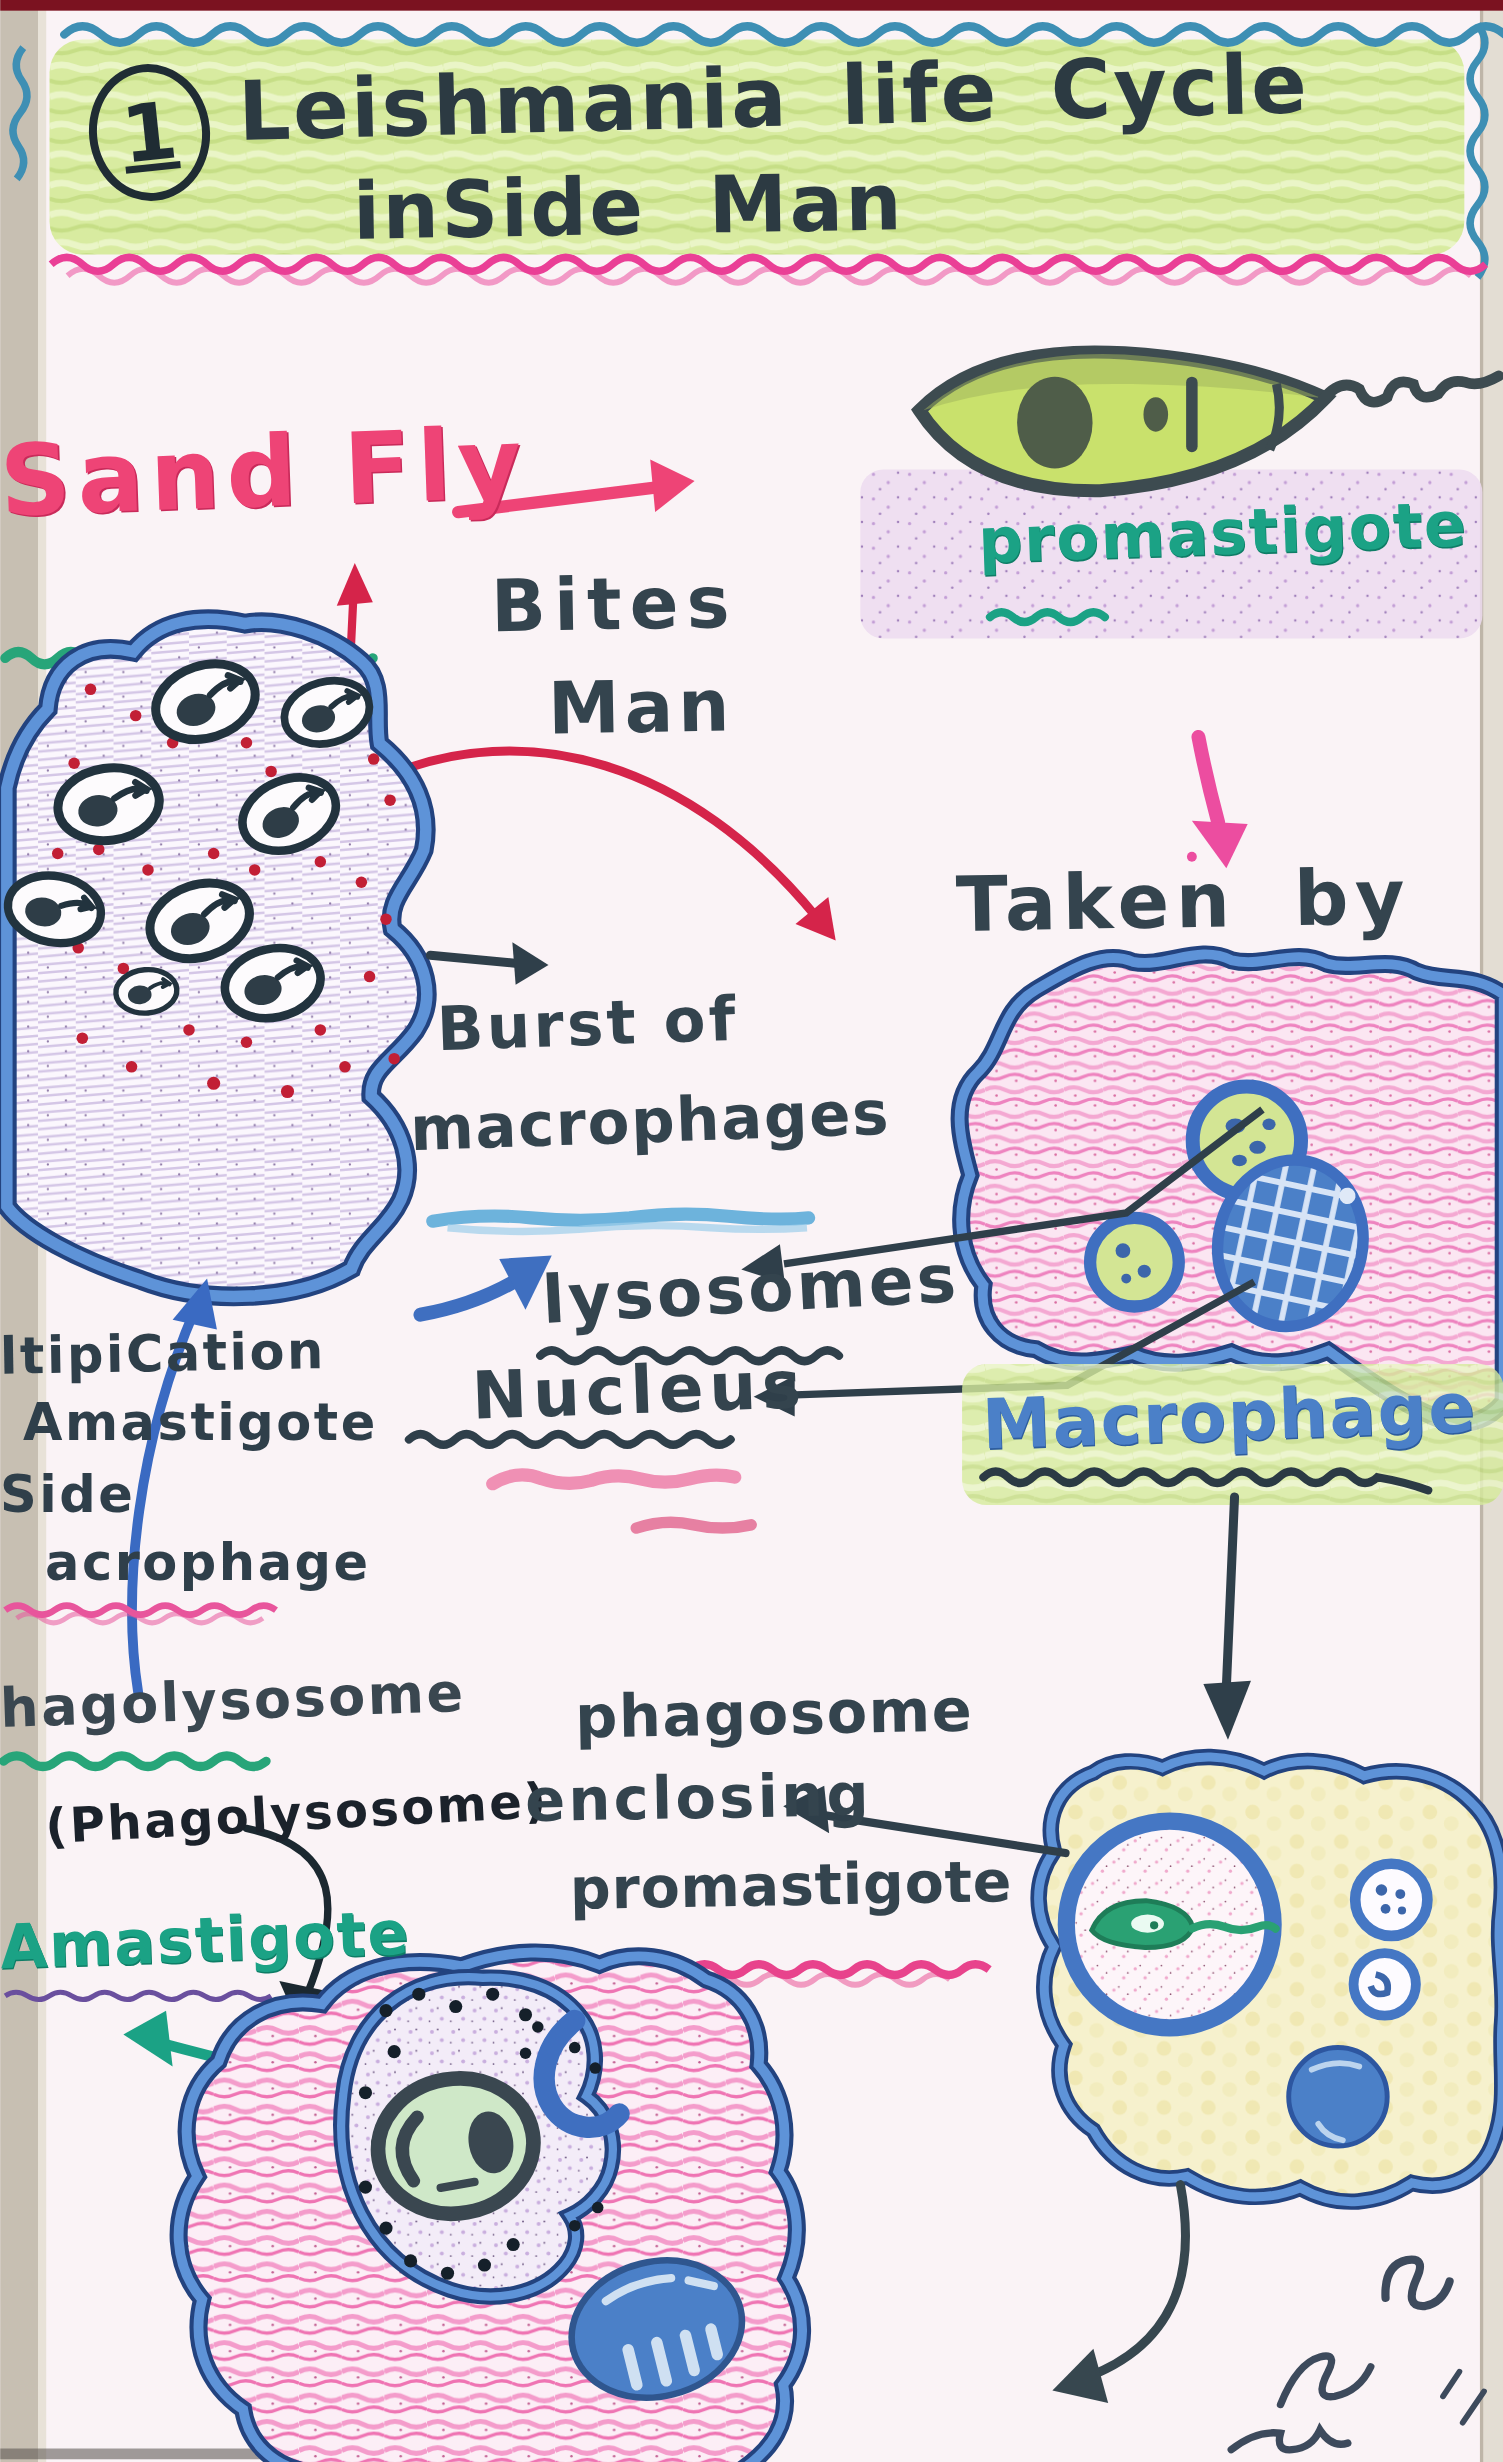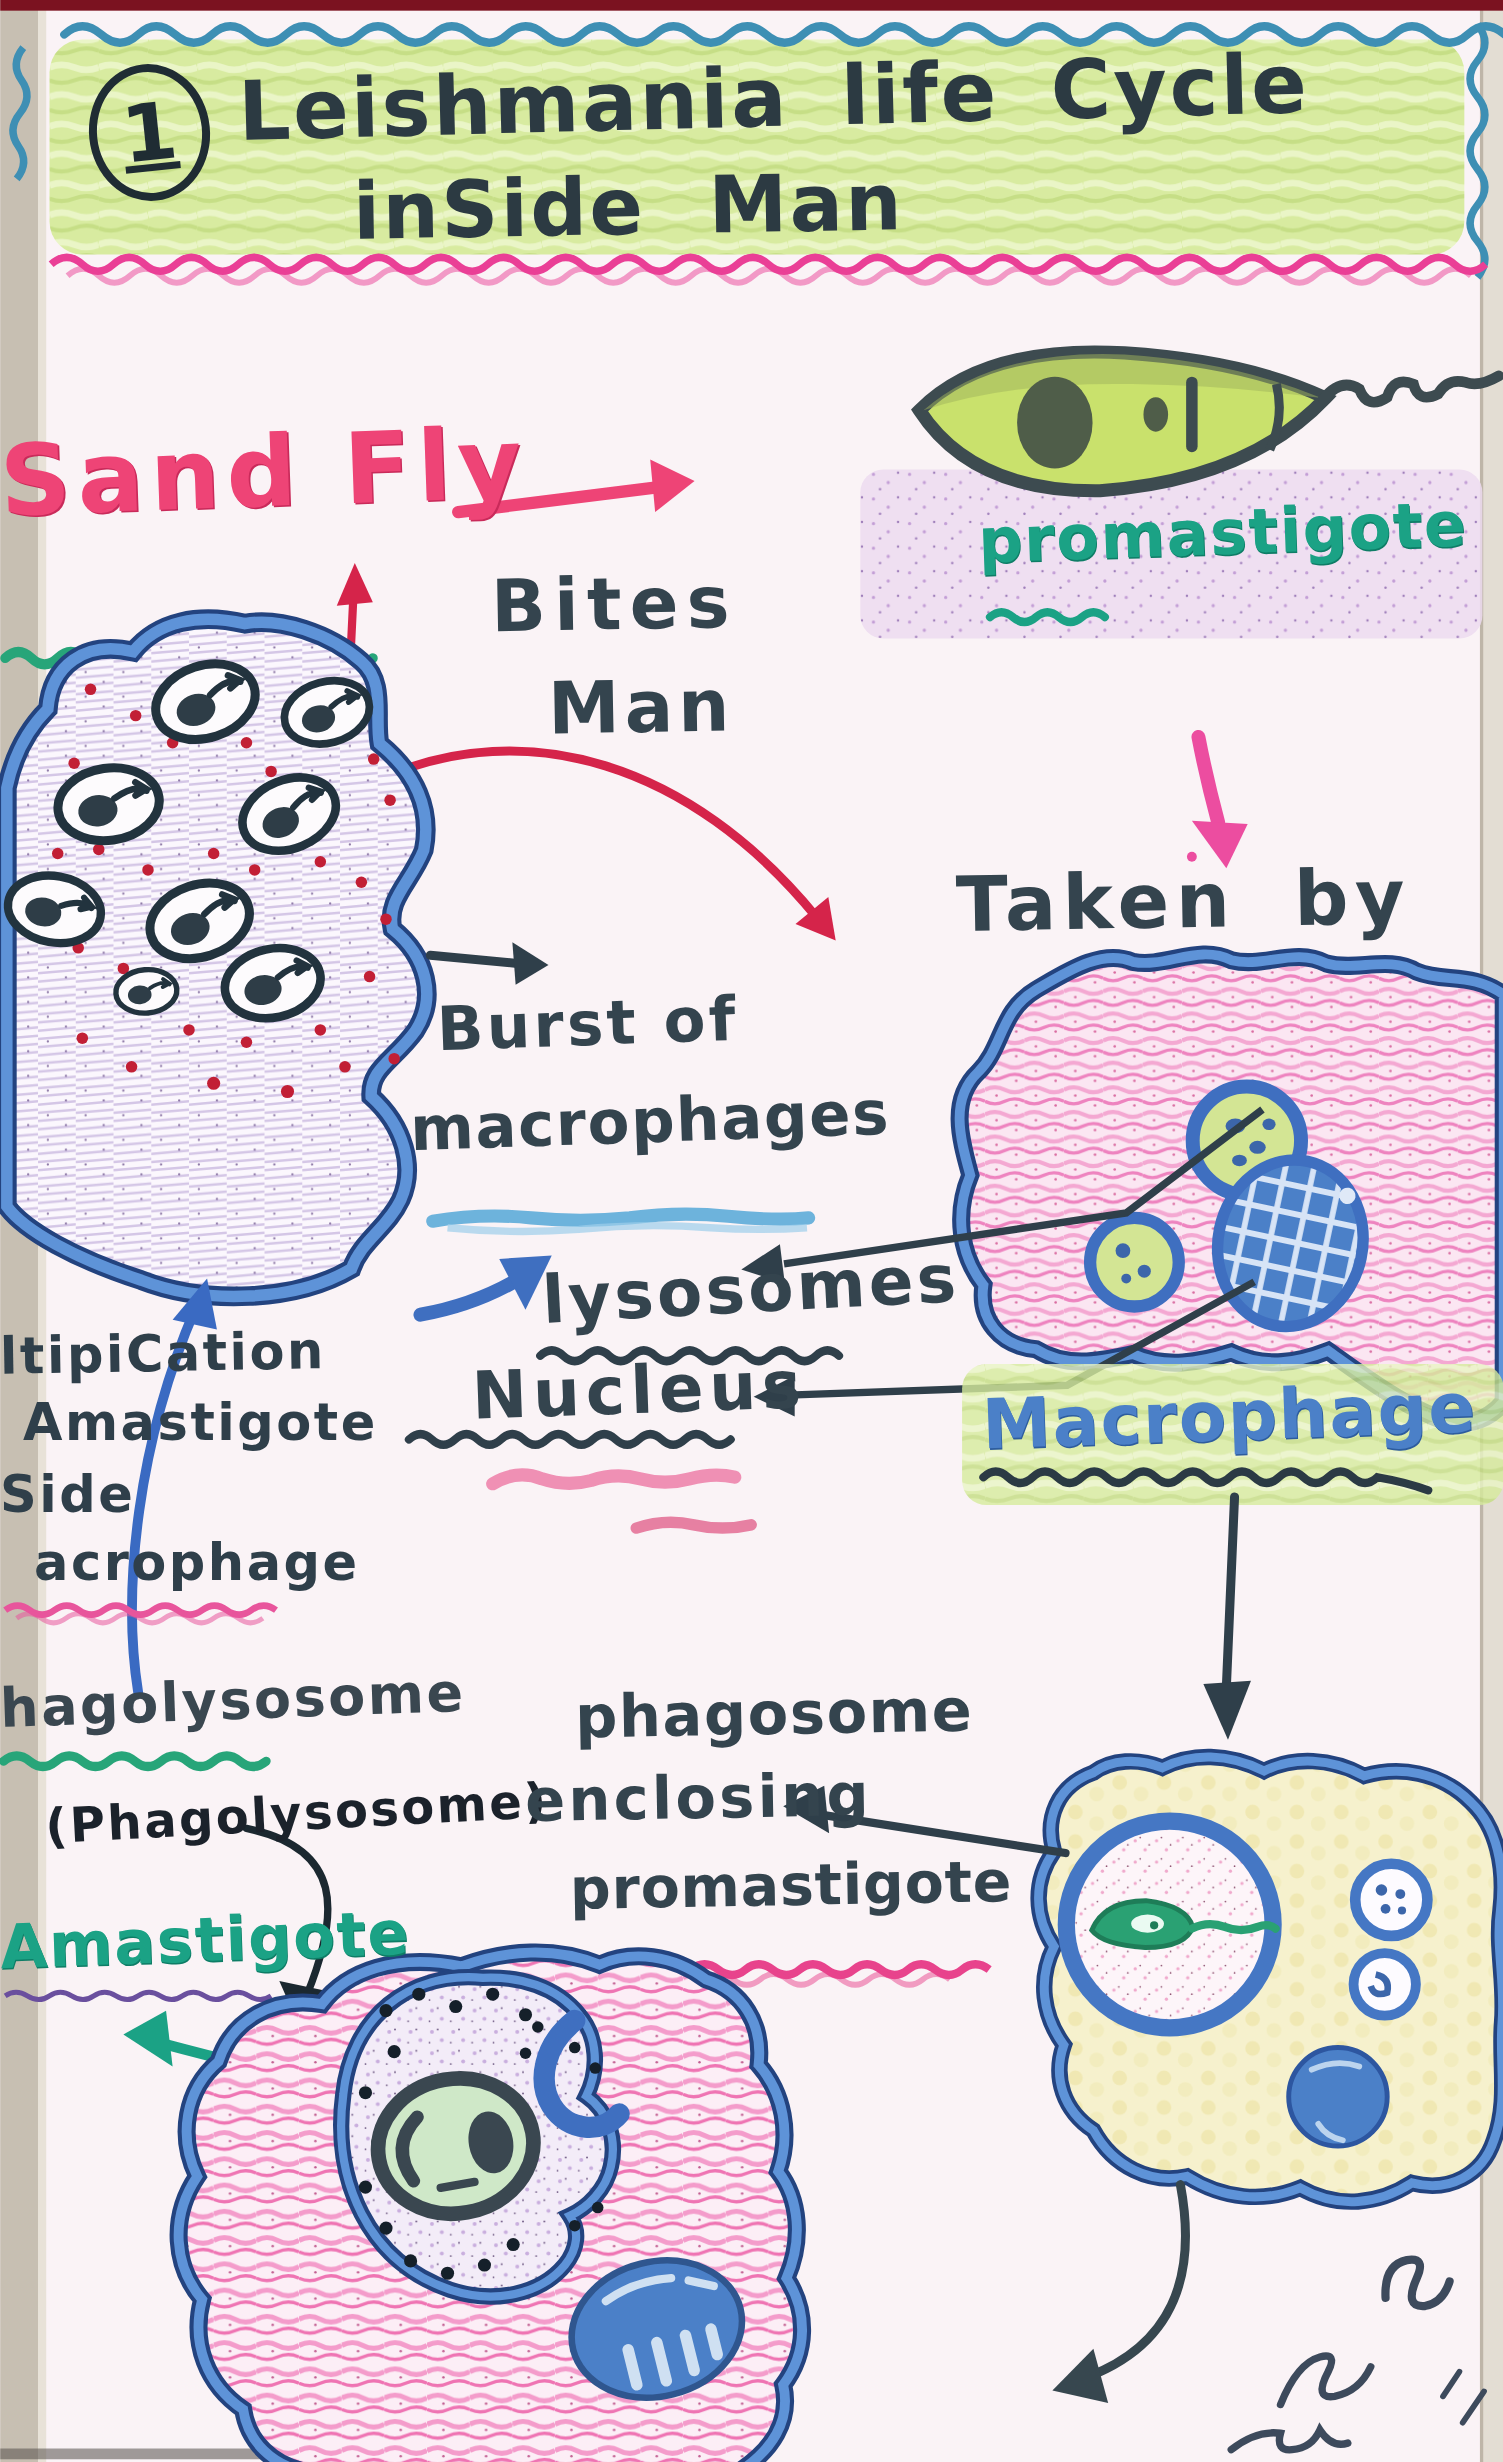--- a/index.html
+++ b/index.html
@@ -380,21 +380,21 @@
   <div class="lbl" style="left:437px;top:993px;font-size:61px;letter-spacing:3.3px;transform:rotate(-2deg);">Burst of</div>
   <div class="lbl" style="left:410px;top:1090px;font-size:61px;letter-spacing:1.6px;transform:rotate(-2deg);">macrophages</div>
 
   <div class="lbl" style="left:542px;top:1257px;font-size:66px;letter-spacing:3.3px;transform:rotate(-3deg);">lysosomes</div>
   <div class="lbl" style="left:472px;top:1358px;font-size:66px;letter-spacing:5.7px;transform:rotate(-2deg);">Nucleus</div>
   <div class="lbl blue" style="left:982px;top:1382px;font-size:69px;letter-spacing:1.6px;transform:rotate(-2deg);">Macrophage</div>
 
   <div class="lbl" style="left:0px;top:1328px;font-size:51px;color:#2f3f4a;transform:rotate(-1deg);">ltipiCation</div>
   <div class="lbl" style="left:23px;top:1397px;font-size:51px;color:#2f3f4a;">Amastigote</div>
   <div class="lbl" style="left:0px;top:1469px;font-size:51px;color:#2f3f4a;text-align:center;">Side</div>
-  <div class="lbl" style="left:0px;top:1537px;font-size:51px;color:#2f3f4a;padding-left:34px;">acrophage</div>
+  <div class="lbl" style="left:11px;top:1537px;font-size:51px;color:#2f3f4a;padding-left:34px;">acrophage</div>
 
   <div class="lbl" style="left:0px;top:1674px;font-size:54px;color:#3a4750;transform:rotate(-2deg);">hagolysosome</div>
   <div class="lbl" style="left:45px;top:1789px;font-size:48px;color:#1b222b;transform:rotate(-3deg);">(Phagolysosome)</div>
 
   <div class="lbl teal" style="left:0px;top:1909px;font-size:61px;letter-spacing:1.6px;transform:rotate(-2deg);">Amastigote</div>
 
   <div class="lbl" style="left:575px;top:1684px;font-size:59px;letter-spacing:1.6px;transform:rotate(-1deg);">phagosome</div>
   <div class="lbl" style="left:525px;top:1768px;font-size:59px;letter-spacing:3.3px;transform:rotate(-1deg);">enclosing</div>
   <div class="lbl" style="left:570px;top:1857px;font-size:57px;letter-spacing:0.8px;transform:rotate(-1deg);">promastigote</div>
 </div>

